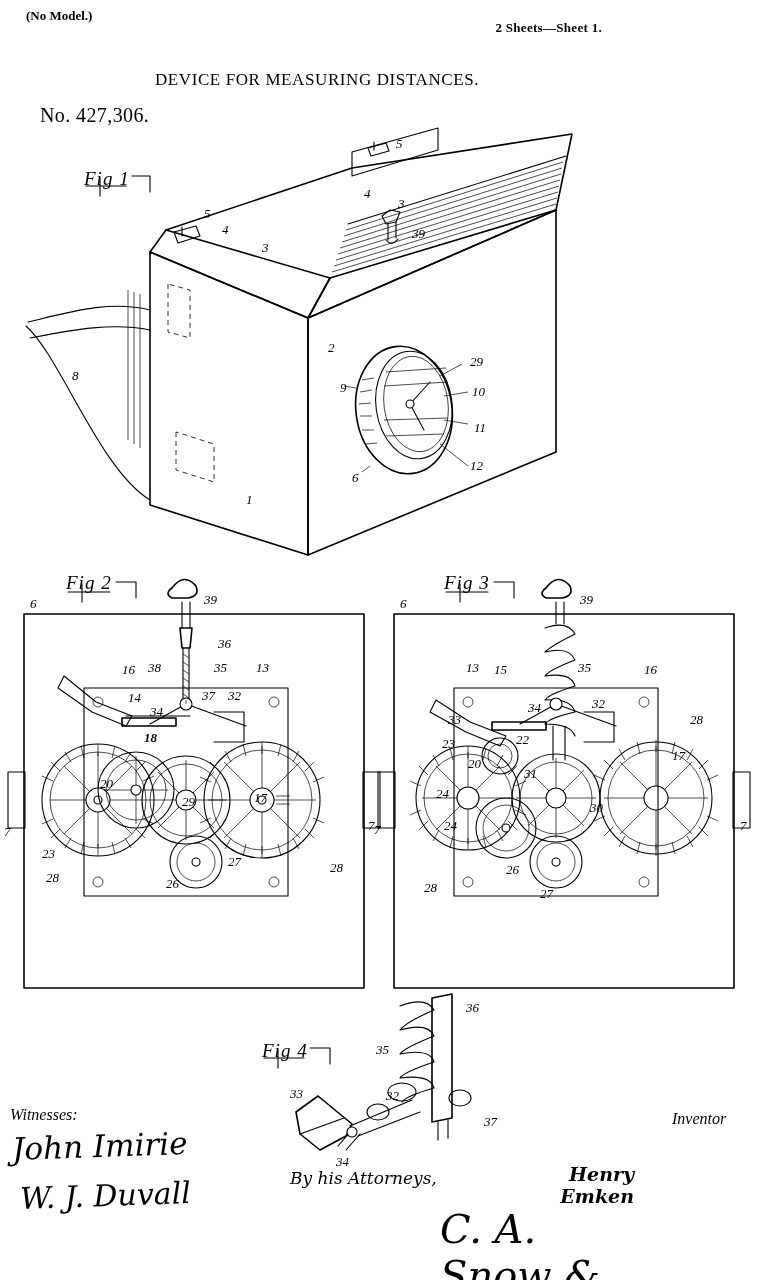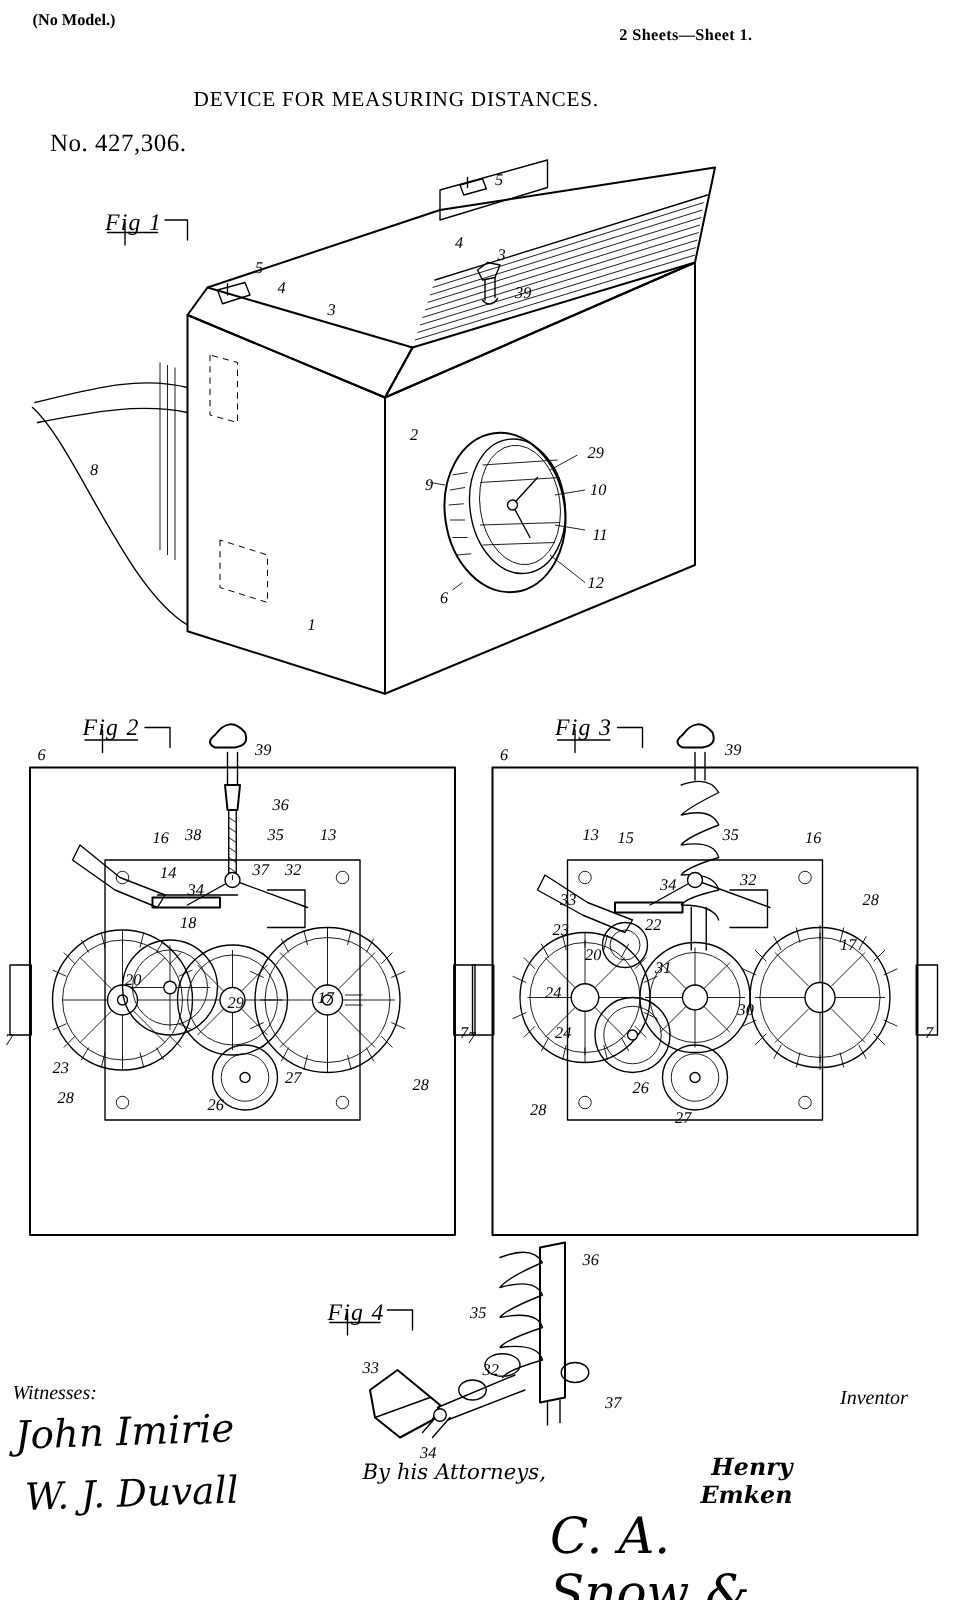--- a/index.html
+++ b/index.html
@@ -191,21 +191,21 @@
   <div class="lbl" style="left:148px;top:660px;">38</div>
   <div class="lbl" style="left:214px;top:660px;">35</div>
   <div class="lbl" style="left:256px;top:660px;">13</div>
   <div class="lbl" style="left:128px;top:690px;font-family:Liberation Serif, serif;">14</div>
   <div class="lbl" style="left:202px;top:688px;">37</div>
   <div class="lbl" style="left:228px;top:688px;">32</div>
   <div class="lbl" style="left:150px;top:704px;">34</div>
   <div class="lbl" style="left:100px;top:776px;">20</div>
   <div class="lbl" style="left:254px;top:790px;">17</div>
   <div class="lbl" style="left:182px;top:794px;">29</div>
-  <div class="lbl" style="left:144px;top:730px;">18</div>
+  <div class="lbl" style="left:144px;top:730px;font-weight:bold;">18</div>
   <div class="lbl" style="left:4px;top:824px;">7</div>
   <div class="lbl" style="left:368px;top:818px;">7</div>
   <div class="lbl" style="left:42px;top:846px;">23</div>
   <div class="lbl" style="left:166px;top:876px;">26</div>
   <div class="lbl" style="left:228px;top:854px;">27</div>
   <div class="lbl" style="left:330px;top:860px;">28</div>
   <div class="lbl" style="left:46px;top:870px;">28</div>
 
   <div class="figlbl" style="left:444px;top:572px;">Fig 3</div>
   <svg width="778" height="1280">

